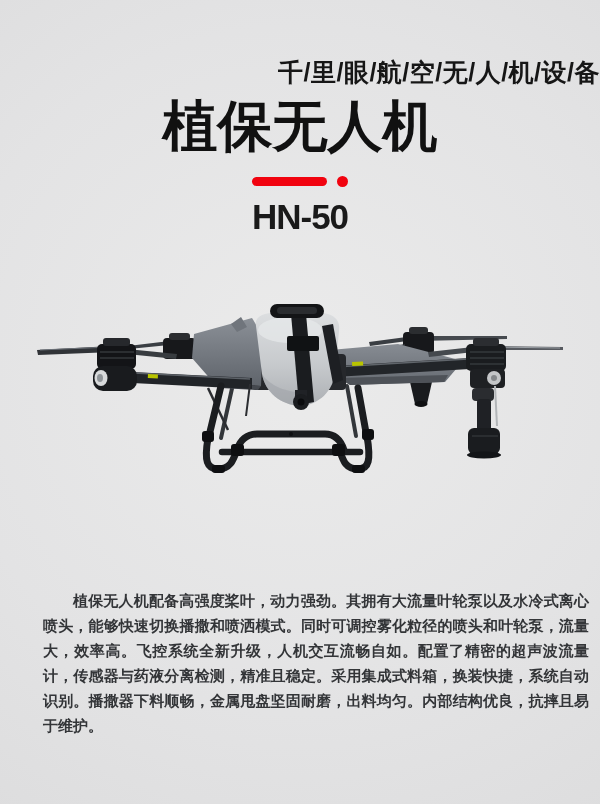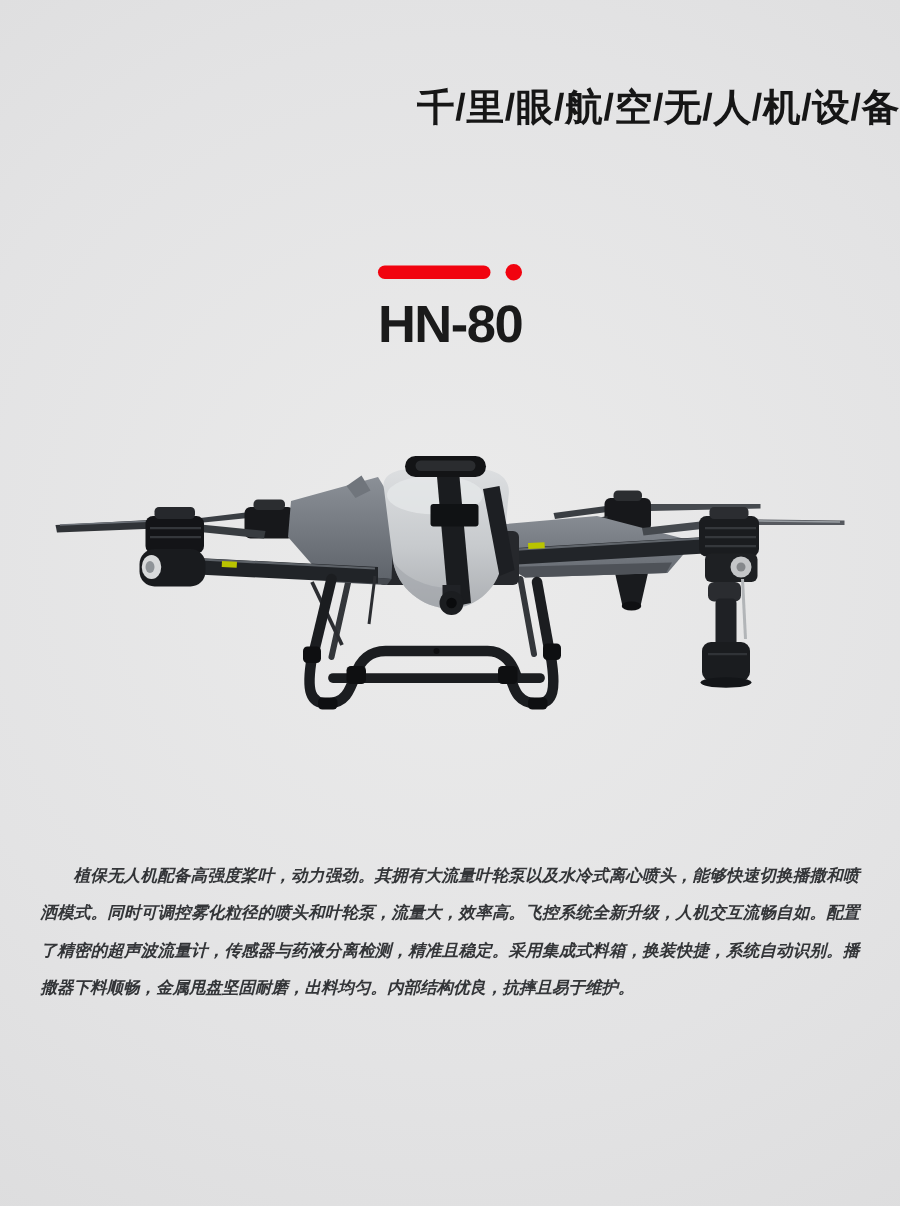--- a/index.html
+++ b/index.html
@@ -31,42 +31,42 @@
   .model-name{
     position:absolute;top:197px;left:0;width:600px;
     text-align:center;
     font-size:35px;line-height:40px;font-weight:700;
     color:#1a1a1a;letter-spacing:-1px;white-space:nowrap;
   }
   .drone-figure{position:absolute;top:278px;left:0;width:600px;height:240px;margin:0;}
   .drone-figure svg{display:block;width:600px;height:240px;}
   .description{
     position:absolute;top:572px;left:27px;width:546px;
-    font-size:11px;line-height:25px;font-weight:600;
+    font-size:15px;line-height:25px;font-weight:600;
     color:#333538;
     text-align:justify;text-justify:inter-ideograph;
     text-indent:2em;
-    margin:0;
-    font-style:italic;
+    margin:16px;
   }
 </style>
 </head>
 <body>
 
 <div class="page">
 
   <div class="brand-line">千/里/眼/航/空/无/人/机/设/备</div>
 
+  <div class="main-title">植保无人机</div>
 
   <div class="divider">
     <span class="bar" style="background: rgb(241, 3, 15);"></span>
     <span class="dot" style="background: rgb(241, 3, 15);"></span>
   </div>
 
-  <div class="model-name">HN-80</div>
+  <div class="model-name">HN-50</div>
 
   <figure class="drone-figure" aria-label="植保无人机 HN-50 产品图">
     <svg viewBox="0 0 600 240">
       <defs>
         <linearGradient id="gTank" x1="0" y1="0" x2="0" y2="1">
           <stop offset="0" stop-color="#dcdee0"></stop>
           <stop offset="0.55" stop-color="#c7cacd"></stop>
           <stop offset="1" stop-color="#acafb3"></stop>
         </linearGradient>
         <linearGradient id="gLeft" x1="0" y1="0" x2="0" y2="1">

